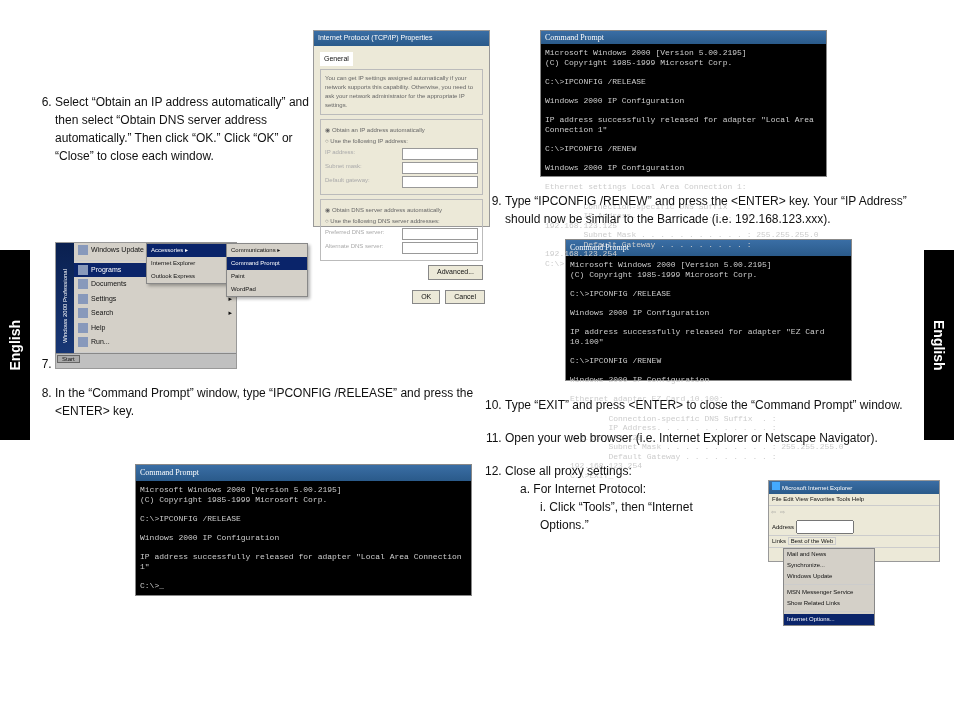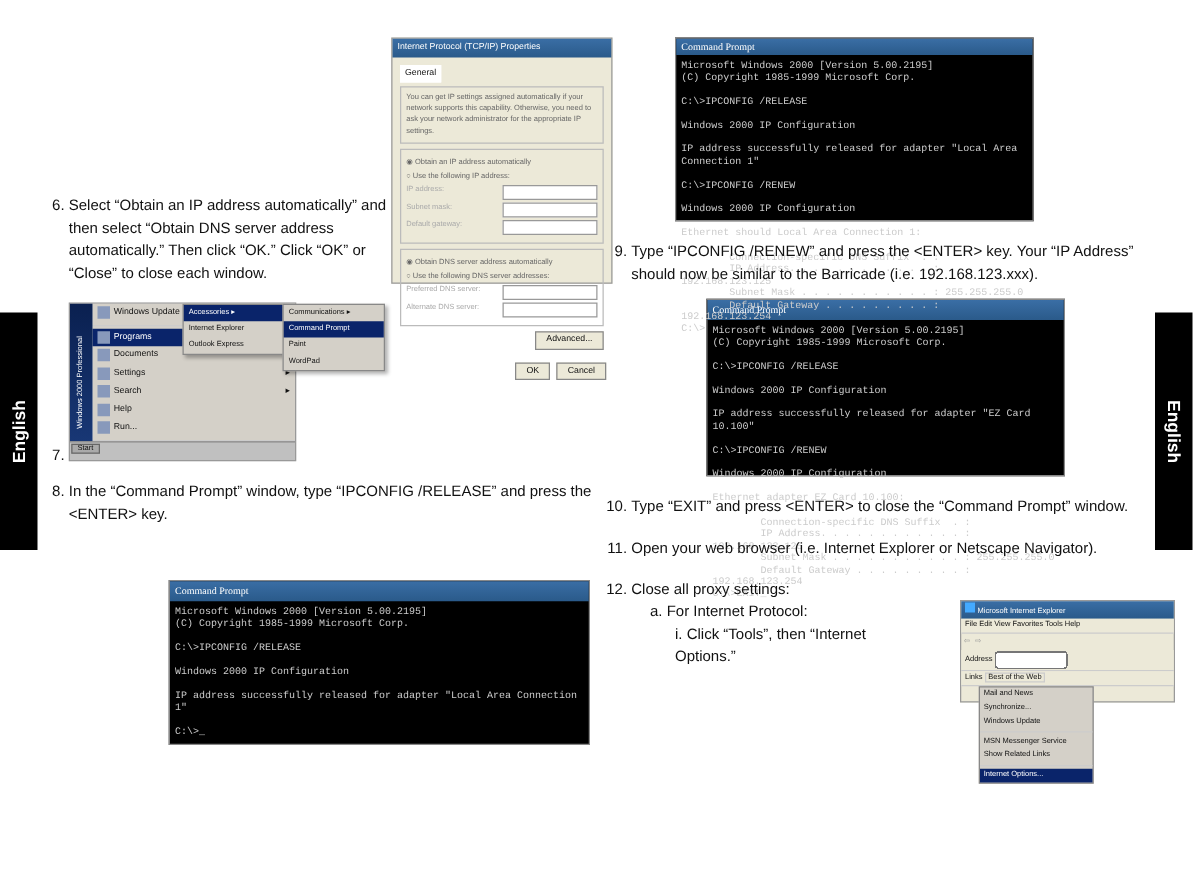--- a/index.html
+++ b/index.html
@@ -6,21 +6,21 @@
 .tab{position:absolute;width:30px;height:190px;background:#000;color:#fff;display:flex;align-items:center;justify-content:center}
 .tab-l{left:0;top:250px}
 .tab-r{right:0;top:250px}
 .vt{writing-mode:vertical-rl;transform:rotate(180deg);font-weight:bold;font-size:14px}
 .vt2{writing-mode:vertical-rl;font-weight:bold;font-size:14px}
 .col{position:absolute;width:460px}
 .col-l{left:30px;top:30px}
 .col-r{left:480px;top:30px}
 ol{margin:0;padding-left:25px}
 li{margin-bottom:15px;line-height:1.5}
-.row{display:flex;align-items:flex-end;margin-bottom:15px}
+.row{display:flex;align-items:center;margin-bottom:15px}
 .txt{flex:1}
 .img-tcp{width:175px;height:195px;background:#ece9d8;border:1px solid #999;font-size:7px}
 .img-tcp .ttl{background:linear-gradient(#3a6ea5,#2a5a8a);color:#fff;padding:2px 4px;font-size:7px}
 .img-tcp .bd{padding:6px}
 .img-tcp .grp{border:1px solid #bbb;padding:4px;margin-bottom:4px;font-size:6px;color:#666}
 .img-tcp .radio{margin:2px 0}
 .img-tcp .fld{display:flex;justify-content:space-between;margin:2px 0;color:#aaa}
 .img-tcp .fld input{width:70px;height:8px;border:1px solid #999;background:#fff}
 .img-tcp .btns{text-align:right;padding:4px}
 .img-tcp .btn{display:inline-block;border:1px solid #888;background:#ece9d8;padding:1px 8px;font-size:7px;margin-left:3px}
@@ -200,21 +200,21 @@
 <span>C:\&gt;IPCONFIG /RELEASE</span>
 
 <span>Windows 2000 IP Configuration</span>
 
 <span>IP address successfully released for adapter "Local Area Connection 1"</span>
 
 <span>C:\&gt;IPCONFIG /RENEW</span>
 
 <span>Windows 2000 IP Configuration</span>
 
-<span>Ethernet should Local Area Connection 1:</span>
+<span>Ethernet settings Local Area Connection 1:</span>
 
 <span>        Connection-specific DNS Suffix  . :</span>
 <span>        IP Address. . . . . . . . . . . . : 192.168.123.125</span>
 <span>        Subnet Mask . . . . . . . . . . . : 255.255.255.0</span>
 <span>        Default Gateway . . . . . . . . . : 192.168.123.254</span>
 <span>C:\&gt;</span></div>
   </div>
 
 <ol start="9" style="margin-top:15px">
 <li>

